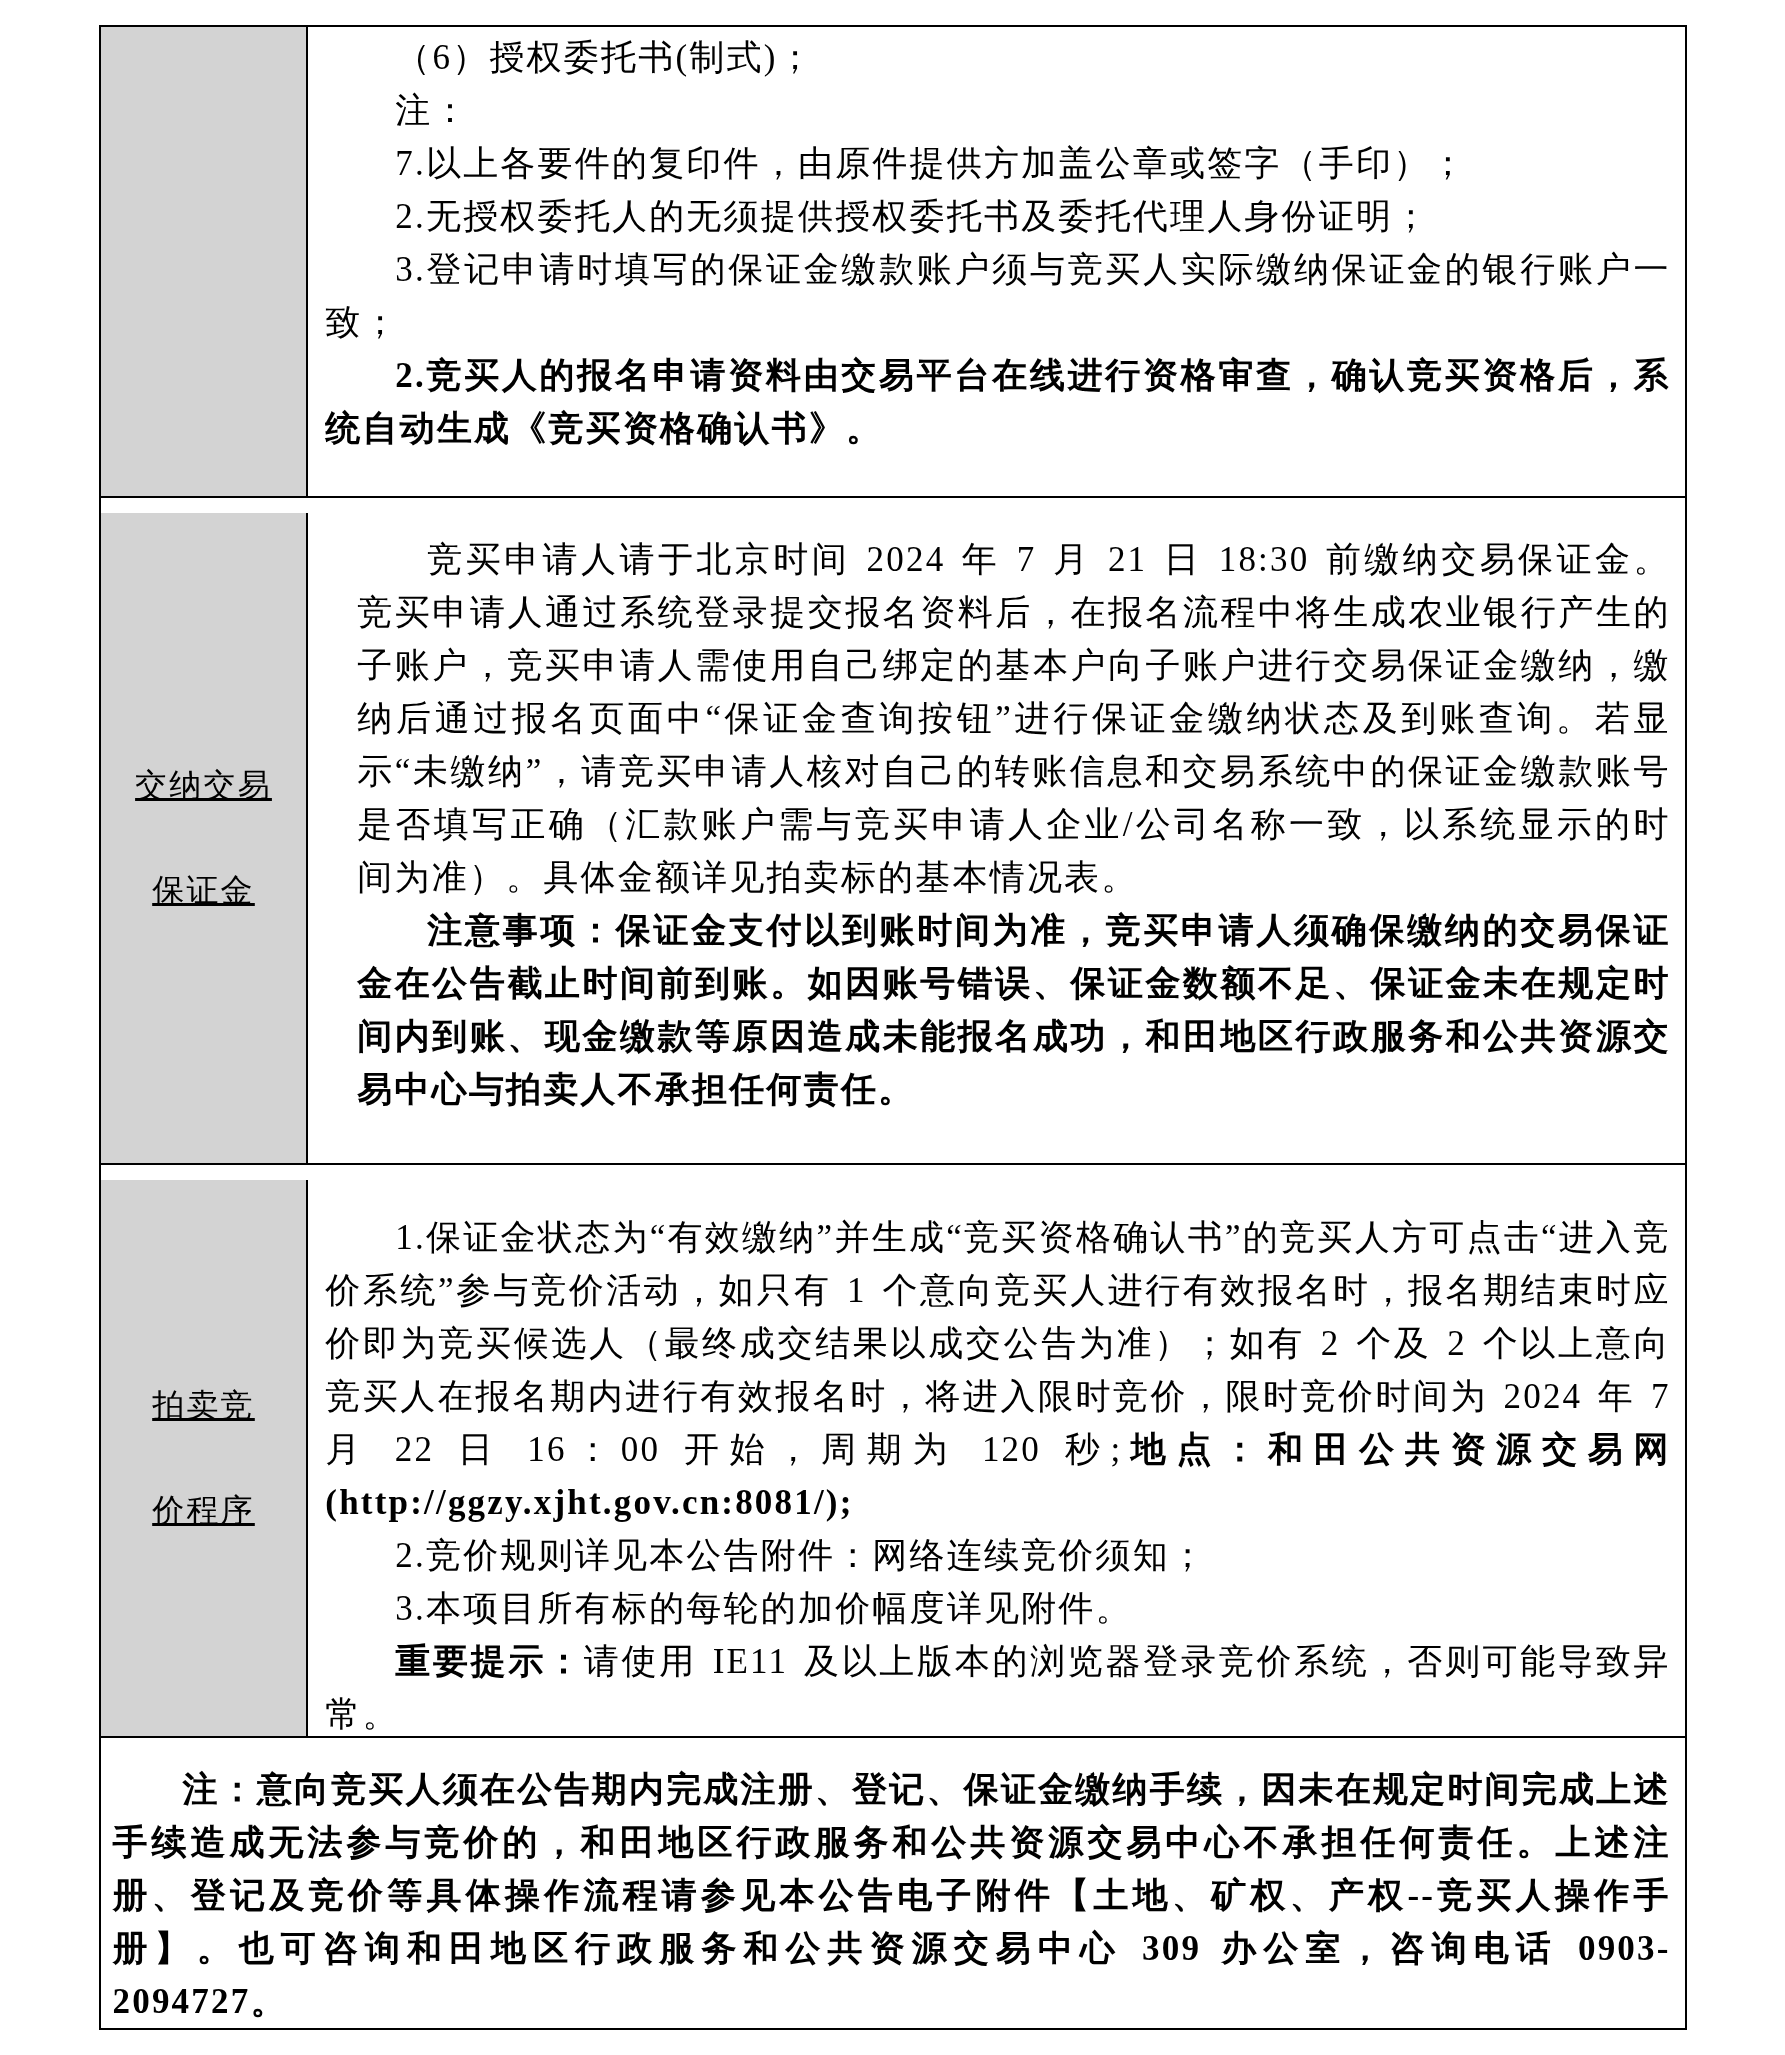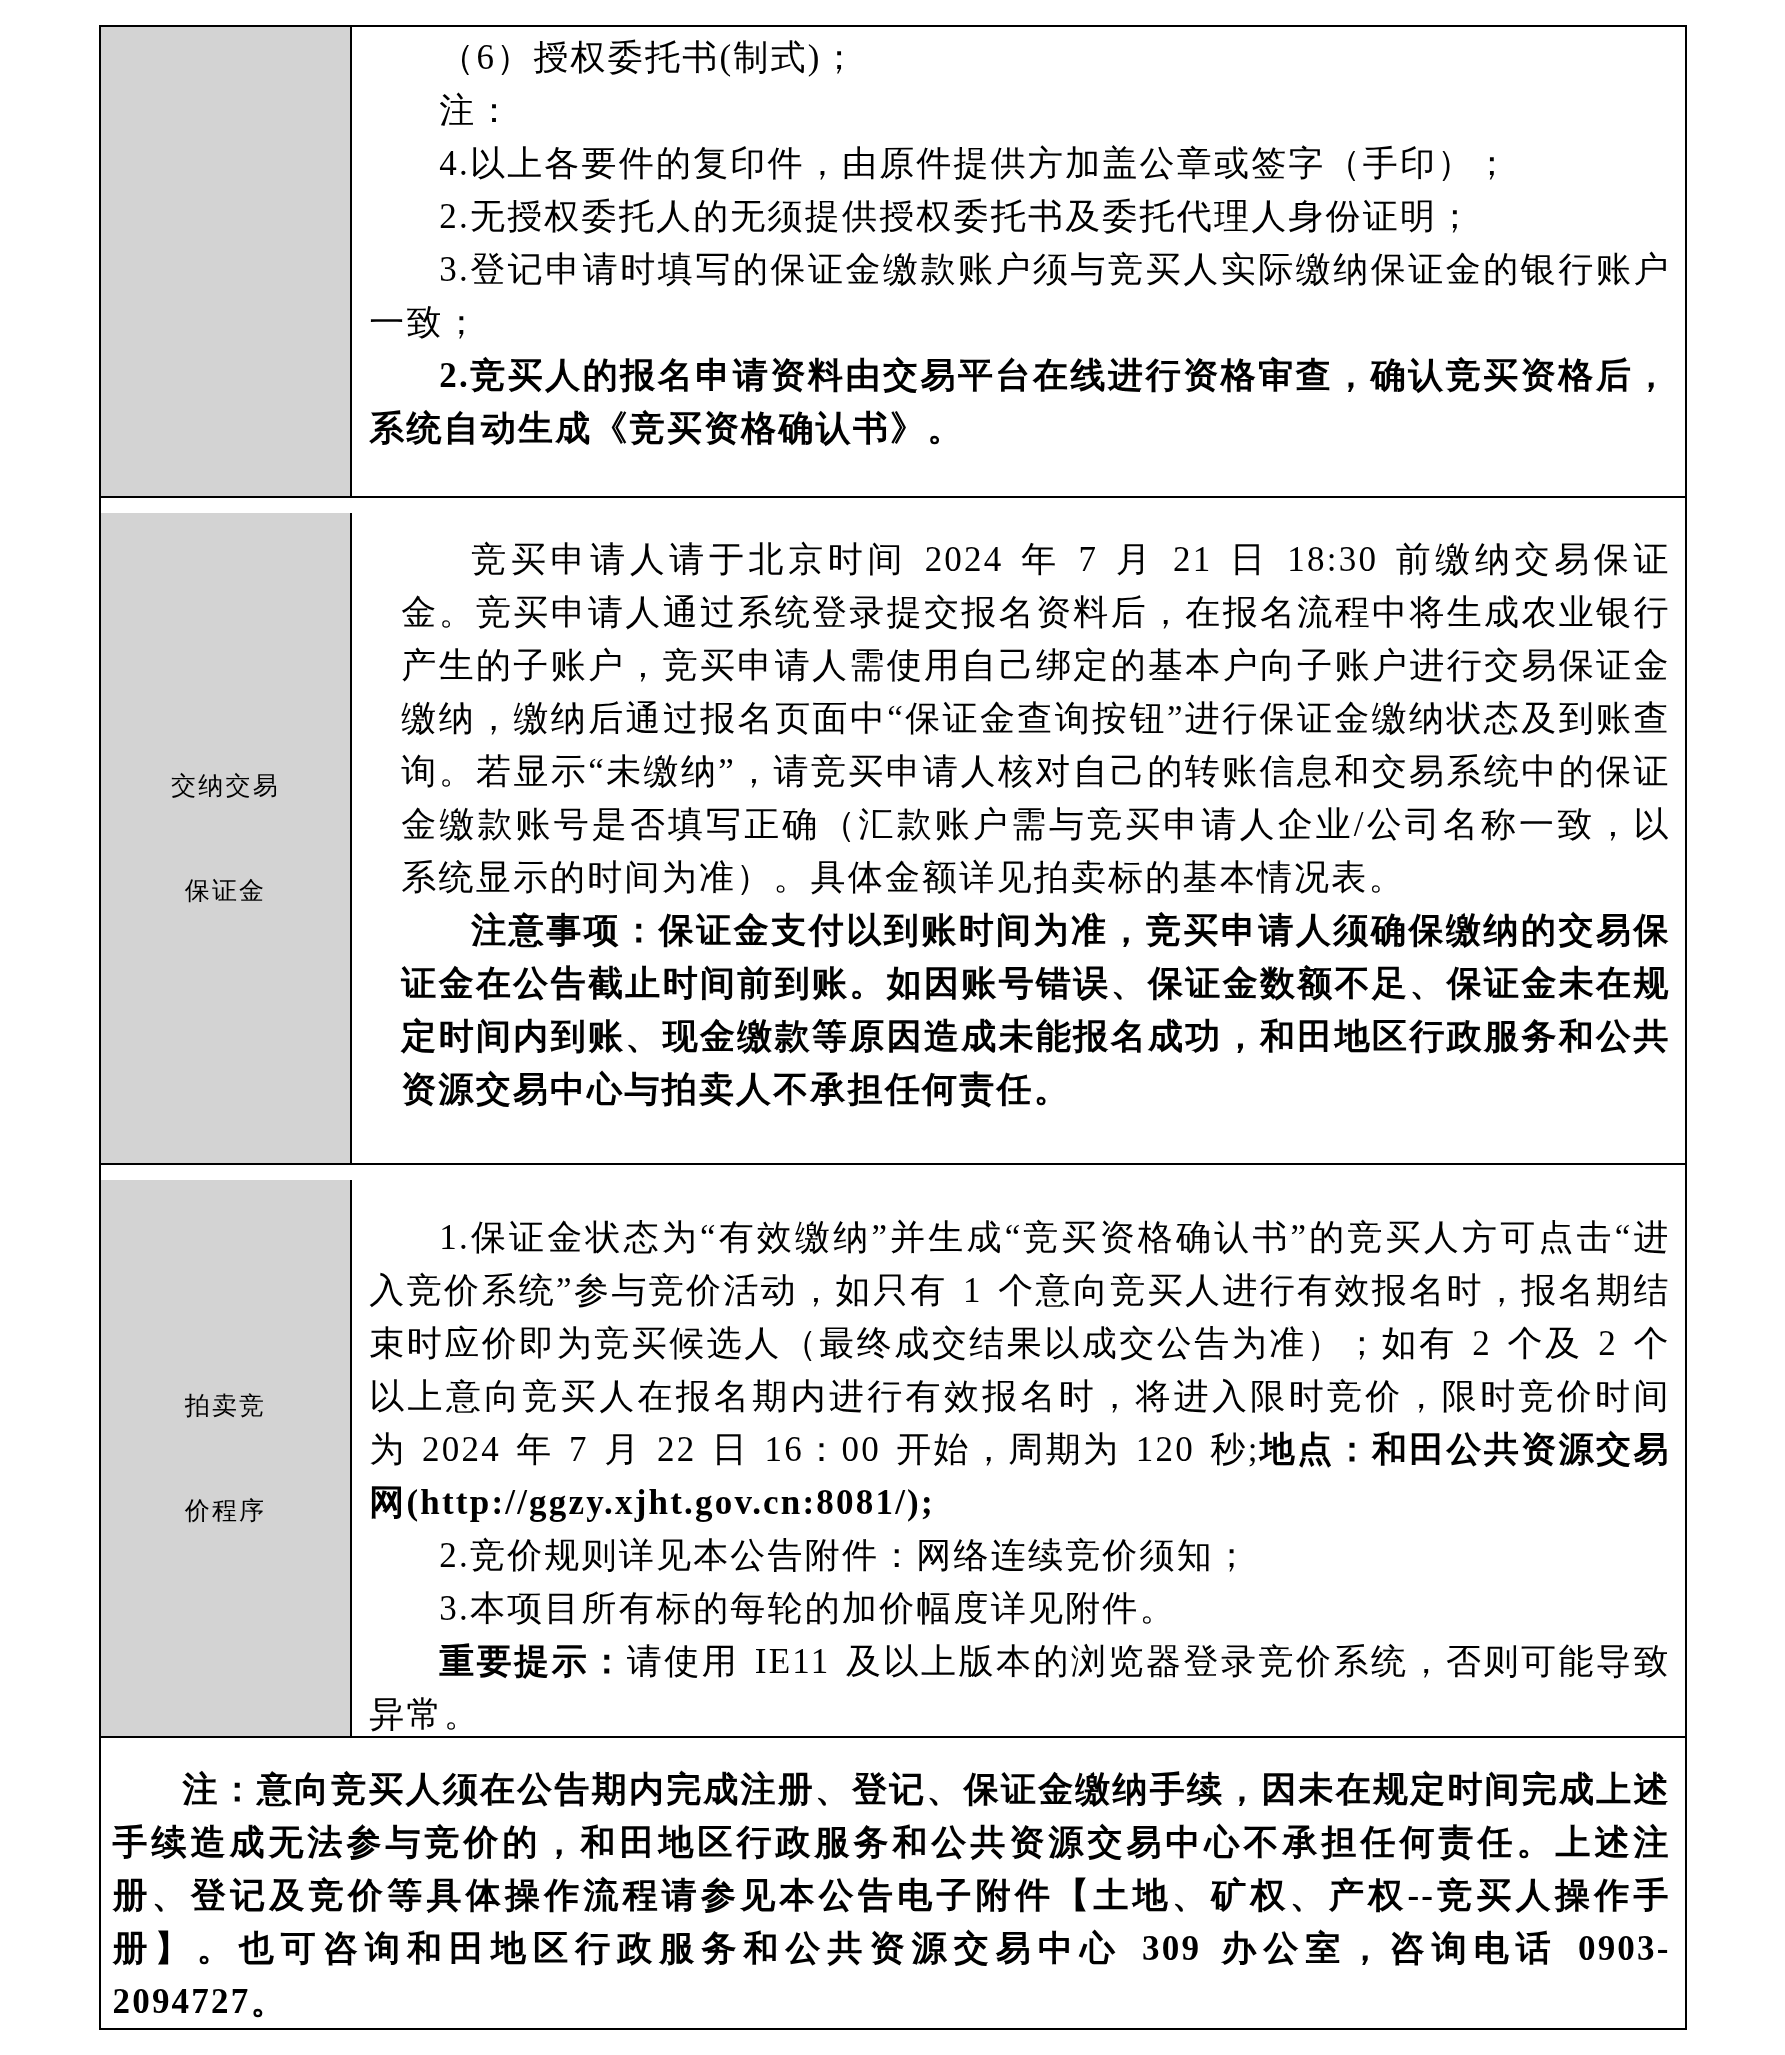--- a/index.html
+++ b/index.html
@@ -12,25 +12,25 @@
     position:absolute;left:99px;top:25px;width:1588px;height:2005px;
     box-sizing:border-box;border:2.9px solid #000000;
     display:flex;flex-direction:column;background:#ffffff;gap:15px;
   }
   .row{display:flex;box-sizing:border-box;border-bottom:2.9px solid #000000;}
   .row1{height:485px;}
   .row2{height:673px;}
   .row3{height:558px;}
   .row4{height:283px;border-bottom:none;align-items:center;}
   .hcell{
-    width:251px;box-sizing:border-box;flex:none;
+    width:207px;box-sizing:border-box;flex:none;
     background:#d3d3d3;border-right:2.2px solid #000000;
     display:flex;flex-direction:column;align-items:center;justify-content:center;
     row-gap:52px;
-    font-size:25px;line-height:53px;letter-spacing:2.2px;
+    font-size:32px;line-height:53px;letter-spacing:2.2px;text-decoration:underline;
   }
   .bcell{
     flex:1;box-sizing:border-box;overflow:hidden;
     padding:0 14.4px 0 17.3px;
     font-size:35px;line-height:53px;letter-spacing:2.2px;word-spacing:4.3px;
     text-align:justify;
   }
   .row1 .bcell{padding-top:4.3px;}
   .row2 .bcell{padding-top:20px;margin-left:32px;}
   .row3 .bcell{padding-top:31px;}
@@ -46,21 +46,21 @@
 </head>
 <body>
 
 <div class="doc-table">
 
   <div class="row row1">
     <div class="hcell"></div>
     <div class="bcell">
       <p><span>（6）授权委托书(制式)；</span></p>
       <p><span>注：</span></p>
-      <p><span>4.以上各要件的复印件，由原件提供方加盖公章或签字（手印）；</span></p>
+      <p><span>7.以上各要件的复印件，由原件提供方加盖公章或签字（手印）；</span></p>
       <p><span>2.无授权委托人的无须提供授权委托书及委托代理人身份证明；</span></p>
       <p><span>3.登记申请时填写的保证金缴款账户须与竞买人实际缴纳保证金的银行账户一致；</span></p>
       <p class="b"><span>2.竞买人的报名申请资料由交易平台在线进行资格审查，确认竞买资格后，系统自动生成《竞买资格确认书》。</span></p>
     </div>
   </div>
 
   <div class="row row2">
     <div class="hcell">
       <span>交纳交易</span>
       <span>保证金</span>

